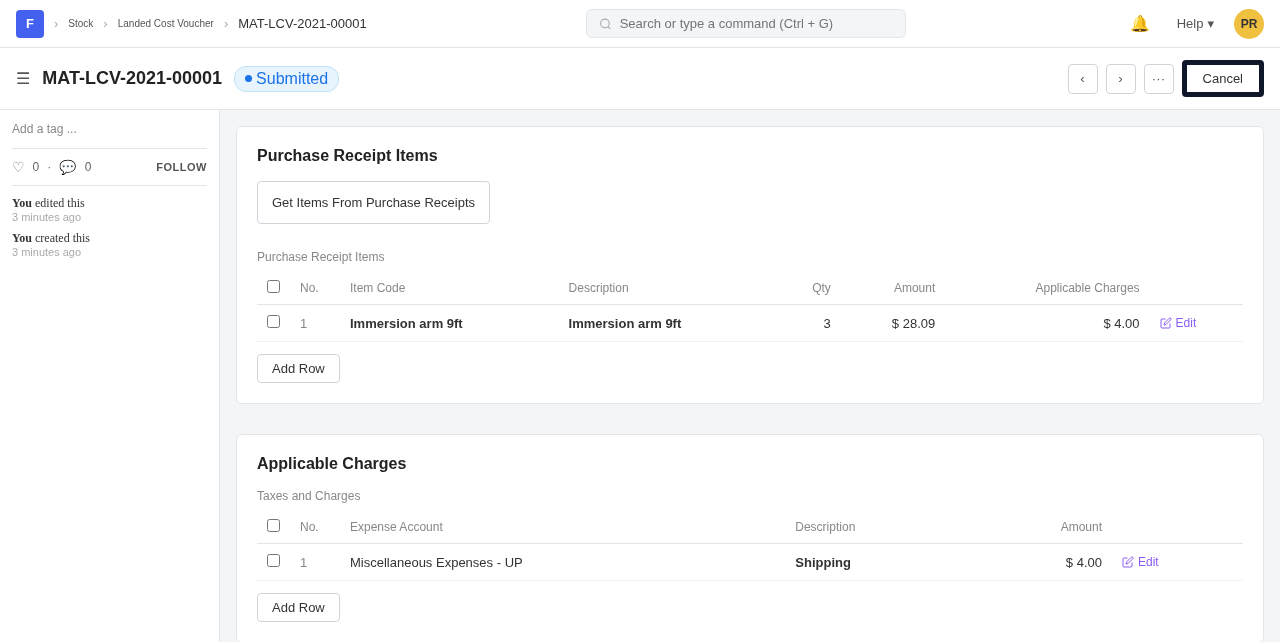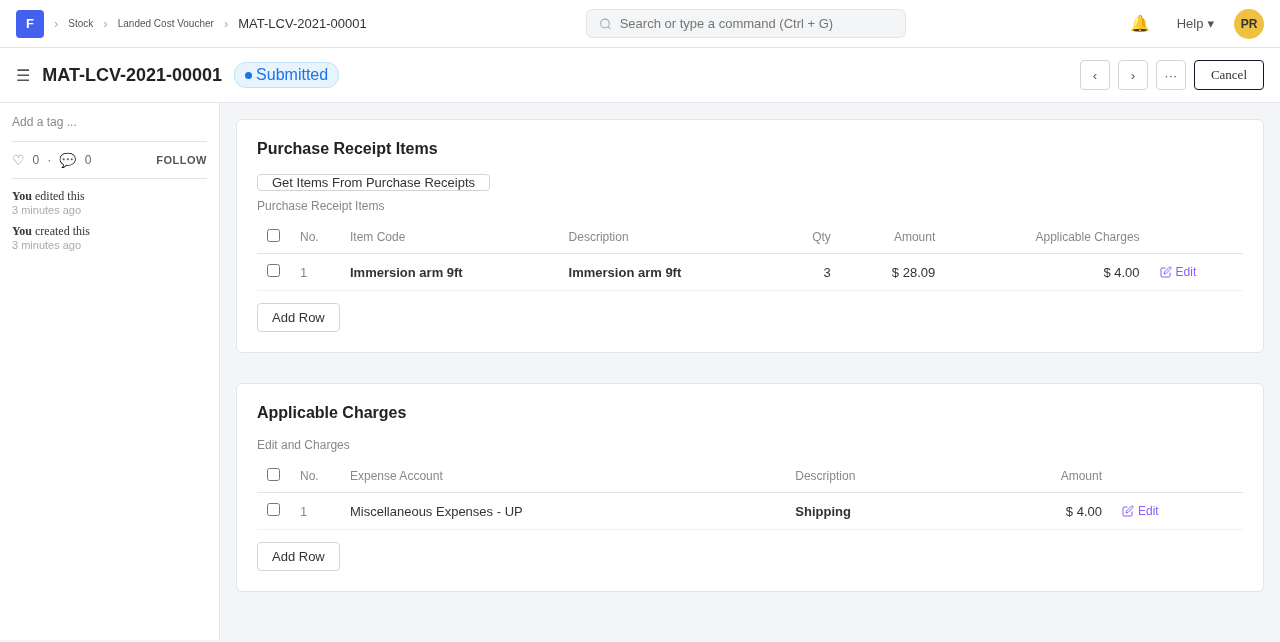--- a/index.html
+++ b/index.html
@@ -59,22 +59,22 @@
     .page-header-right { display: flex; align-items: center; gap: 8px; }
     .nav-arrow-btn {
       width: 30px; height: 30px; border: 1px solid #d1d5db; background: #fff;
       border-radius: 4px; cursor: pointer; display: flex; align-items: center; justify-content: center; color: #555;
     }
     .dots-btn {
       width: 30px; height: 30px; border: 1px solid #d1d5db; background: #fff;
       border-radius: 4px; cursor: pointer; display: flex; align-items: center; justify-content: center; color: #555;
     }
     .cancel-btn {
-      padding: 6px 16px; border: 1px solid #0f172a; background: #fff;
-      border-radius: 4px; cursor: pointer; font-size: 13px; color: #333; font-family: Liberation Serif, serif;
+      padding: 6px 16px; border: 5px solid #0f172a; background: #fff;
+      border-radius: 4px; cursor: pointer; font-size: 13px; color: #333;
     }
 
     
     .main-layout { display: flex; height: calc(642px - 48px - 57px); overflow: hidden; }
 
     
     .sidebar {
       width: 220px; min-width: 220px; background: #fff; border-right: 1px solid #e2e6ea;
       padding: 12px; overflow-y: auto;
     }
@@ -92,22 +92,22 @@
     .content-area {
       flex: 1; overflow-y: auto; padding: 16px; display: flex; flex-direction: column; gap: 30px;
     }
 
     .card {
       background: #fff; border: 1px solid #e2e6ea; border-radius: 6px; padding: 20px;
     }
     .card-title { font-size: 16px; font-weight: 600; color: #222; margin-bottom: 16px; }
 
     .get-items-btn {
-      padding: 0 14px; border: 1px solid #d1d5db; background: #fff;
-      border-radius: 4px; cursor: pointer; font-size: 13px; color: #333; margin-bottom: 8px;
+      padding: 13px 14px; border: 1px solid #d1d5db; background: #fff;
+      border-radius: 4px; cursor: pointer; font-size: 13px; color: #333; margin-bottom: 26px;
     }
 
     .table-section-label { font-size: 12px; color: #888; margin-bottom: 8px; }
 
     table { width: 100%; border-collapse: collapse; }
     thead tr { border-bottom: 1px solid #e2e6ea; }
     thead th {
       padding: 8px 10px; text-align: left; font-size: 12px; color: #888; font-weight: 500;
     }
     thead th.right { text-align: right; }
@@ -248,21 +248,21 @@
               </button>
             </td>
           </tr>
         </tbody>
       </table>
       <button class="add-row-btn">Add Row</button>
     </div>
 
     <div class="card">
       <div class="card-title">Applicable Charges</div>
-      <div class="table-section-label">Edit and Charges</div>
+      <div class="table-section-label">Taxes and Charges</div>
       <table>
         <thead>
           <tr>
             <th class="checkbox-col"><input type="checkbox" style=""></th>
             <th class="no-col">No.</th>
             <th>Expense Account</th>
             <th>Description</th>
             <th class="right">Amount</th>
             <th></th>
           </tr>

